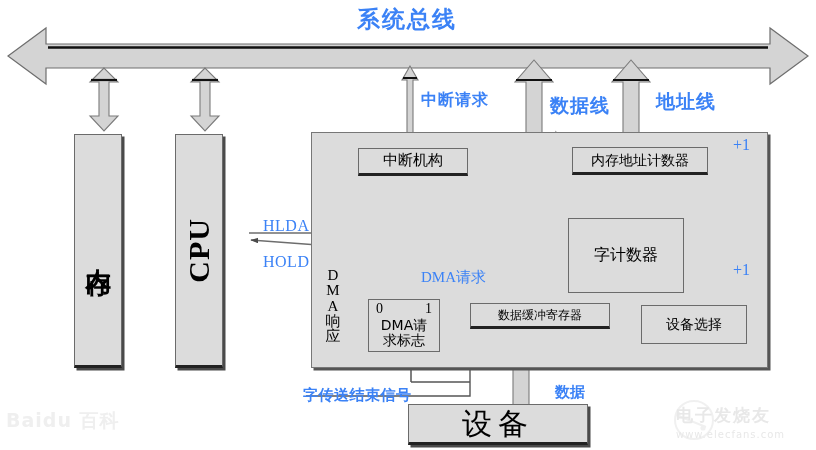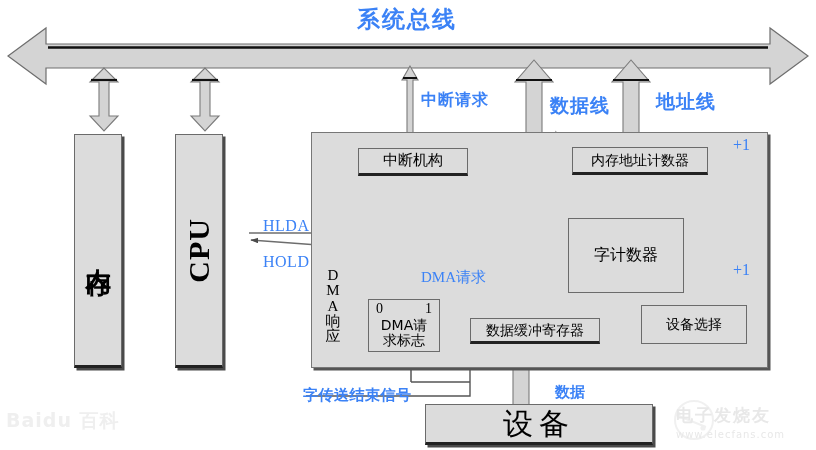--- a/index.html
+++ b/index.html
@@ -233,31 +233,31 @@
   <div class="box heavybottom" style="left:572px;top:147px;width:136px;height:28px;font-size:14px;
               font-family:'DejaVu Sans',sans-serif;">
     <span>内存地址计数器</span>
   </div>
 
   <div class="box" style="left:568px;top:218px;width:116px;height:75px;font-size:16px;
               font-family:'DejaVu Sans',sans-serif;">
     <span>字计数器</span>
   </div>
 
-  <div class="box heavybottom" style="left:470px;top:318px;width:130px;height:26px;font-size:14px;
+  <div class="box heavybottom" style="left:470px;top:303px;width:140px;height:26px;font-size:12px;
               font-family:'DejaVu Sans',sans-serif;">
     <span>数据缓冲寄存器</span>
   </div>
 
   <div class="box" style="left:641px;top:305px;width:106px;height:39px;font-size:14px;
               font-family:'DejaVu Sans',sans-serif;">
     <span>设备选择</span>
   </div>
 
-  <div class="box heavybottom shadow" style="left:425px;top:404px;width:228px;height:41px;font-size:30px;
+  <div class="box heavybottom shadow" style="left:408px;top:404px;width:180px;height:41px;font-size:30px;
               font-family:'DejaVu Sans',sans-serif;letter-spacing:6px;">
     <span>设备</span>
   </div>
 
   <div class="txt cn" style="left:357px;top:8px;font-size:23px;letter-spacing:2px;">系统总线</div>
 
   <div class="txt cn" style="left:421px;top:92px;font-size:16px;letter-spacing:1px;">中断请求</div>
 
   <div class="txt cn" style="left:550px;top:96px;font-size:19px;letter-spacing:1px;">数据线</div>
 

